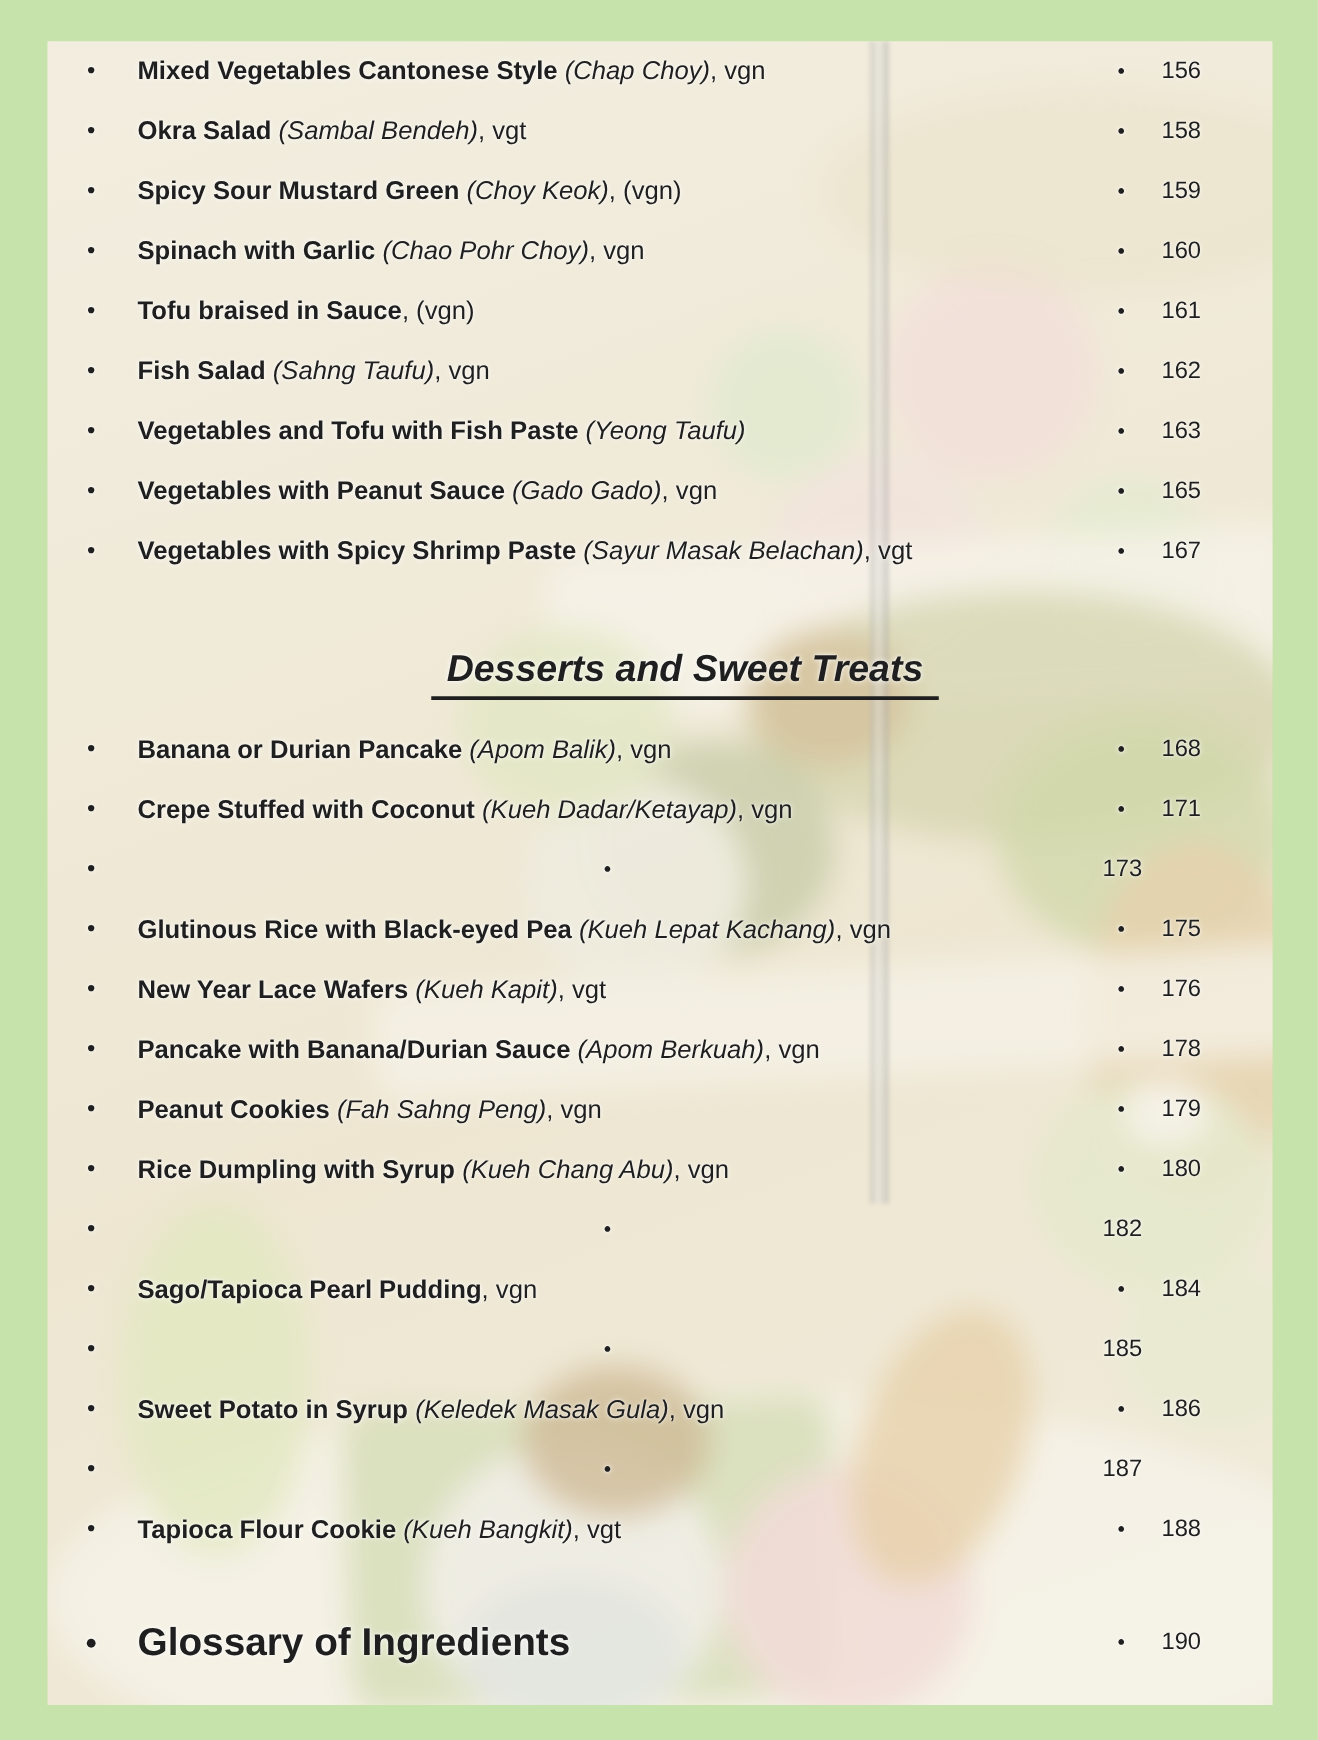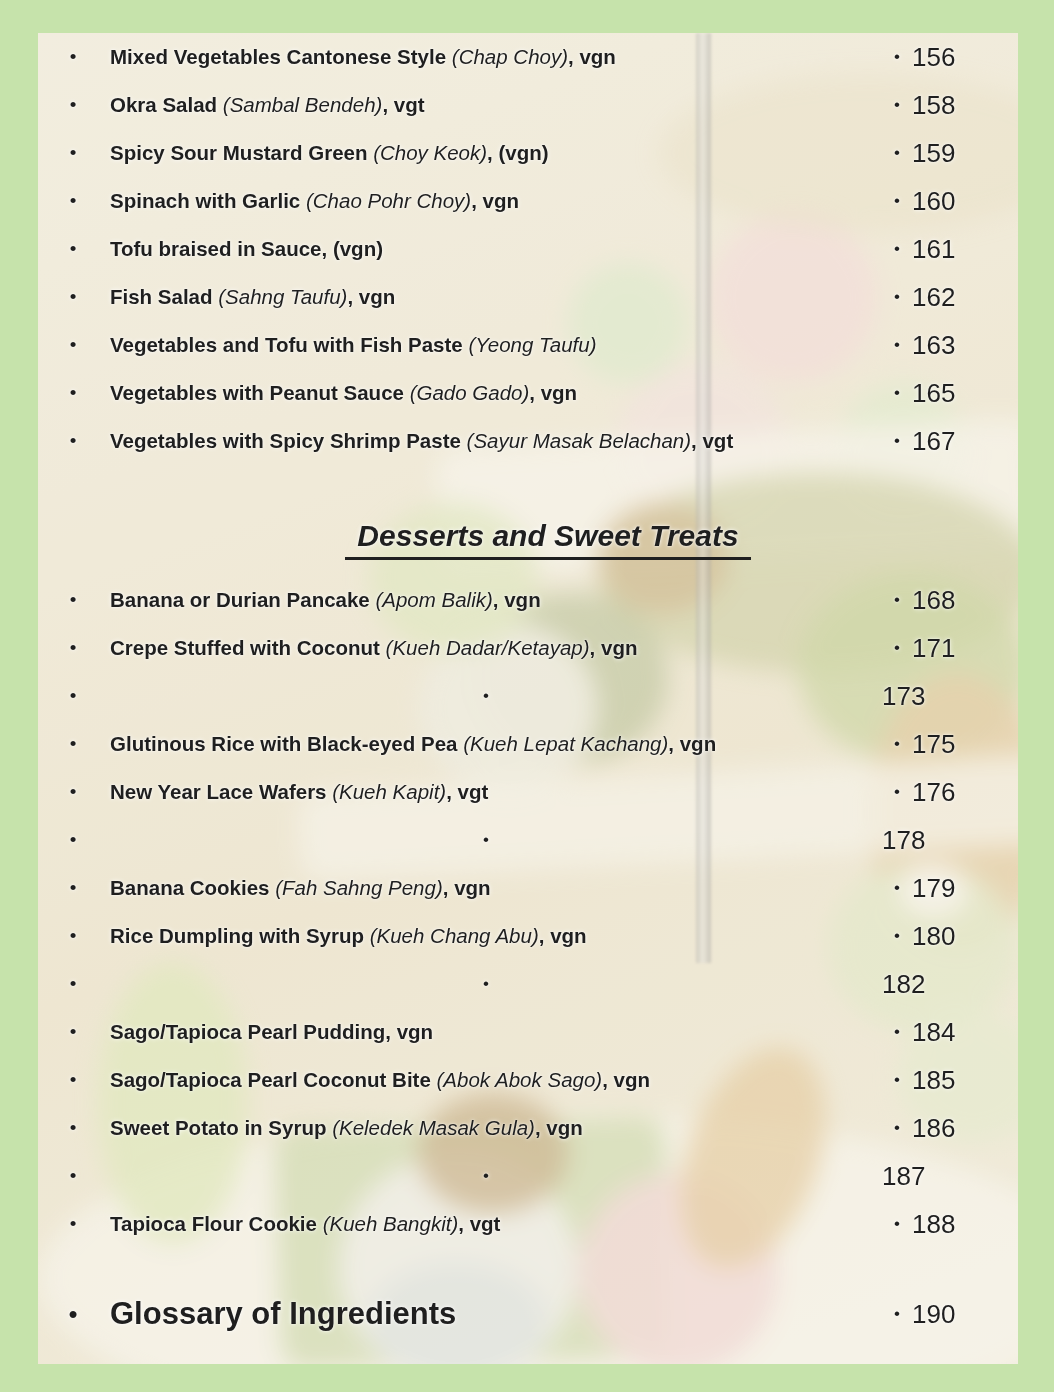--- a/index.html
+++ b/index.html
@@ -41,23 +41,23 @@
     grid-template-columns:34px 1fr 30px 66px;
     align-items:center;
     height:48px;
     padding:0 40px 0 18px;
     font-size:20.5px;
   }
   .row .bullet{text-align:center;font-size:19px;}
   .row .title{padding-left:20px;white-space:nowrap;}
   .row .title strong{font-weight:700;}
   .row .title em{font-style:italic;font-weight:400;}
-  .row .title .tag{font-weight:700;}
+  .row .title .tag{font-weight:400;}
   .row .dot{text-align:center;font-size:17px;}
-  .row .page{text-align:left;font-size:26px;}
+  .row .page{text-align:center;font-size:19px;}
   .heading-wrap{
     height:48px;margin-top:50px;margin-bottom:13px;
     display:flex;justify-content:center;align-items:center;margin-left:40px;
   }
   .heading{
     font-size:30px;font-weight:700;font-style:italic;
     padding:0 12px 4px 12px;
     border-bottom:3px solid #1f1f1f;
   }
   .glossary{
@@ -193,26 +193,27 @@
             <span class="page">175</span>
           </div>
           <div class="row">
             <span class="bullet">•</span>
             <span class="title"><strong>New Year Lace Wafers</strong> <em>(Kueh Kapit)</em><span class="tag">, vgt</span></span>
             <span class="dot">•</span>
             <span class="page">176</span>
           </div>
           <div class="row">
             <span class="bullet">•</span>
+            <span class="title"><strong>Pancake with Banana/Durian Sauce</strong> <em>(Apom Berkuah)</em><span class="tag">, vgn</span></span>
             <span class="dot">•</span>
             <span class="page">178</span>
           </div>
           <div class="row">
             <span class="bullet">•</span>
-            <span class="title"><strong>Banana Cookies</strong> <em>(Fah Sahng Peng)</em><span class="tag">, vgn</span></span>
+            <span class="title"><strong>Peanut Cookies</strong> <em>(Fah Sahng Peng)</em><span class="tag">, vgn</span></span>
             <span class="dot">•</span>
             <span class="page">179</span>
           </div>
           <div class="row">
             <span class="bullet">•</span>
             <span class="title"><strong>Rice Dumpling with Syrup</strong> <em>(Kueh Chang Abu)</em><span class="tag">, vgn</span></span>
             <span class="dot">•</span>
             <span class="page">180</span>
           </div>
           <div class="row">
@@ -221,21 +222,20 @@
             <span class="page">182</span>
           </div>
           <div class="row">
             <span class="bullet">•</span>
             <span class="title"><strong>Sago/Tapioca Pearl Pudding</strong><span class="tag">, vgn</span></span>
             <span class="dot">•</span>
             <span class="page">184</span>
           </div>
           <div class="row">
             <span class="bullet">•</span>
-            <span class="title"><strong>Sago/Tapioca Pearl Coconut Bite</strong> <em>(Abok Abok Sago)</em><span class="tag">, vgn</span></span>
             <span class="dot">•</span>
             <span class="page">185</span>
           </div>
           <div class="row">
             <span class="bullet">•</span>
             <span class="title"><strong>Sweet Potato in Syrup</strong> <em>(Keledek Masak Gula)</em><span class="tag">, vgn</span></span>
             <span class="dot">•</span>
             <span class="page">186</span>
           </div>
           <div class="row">

